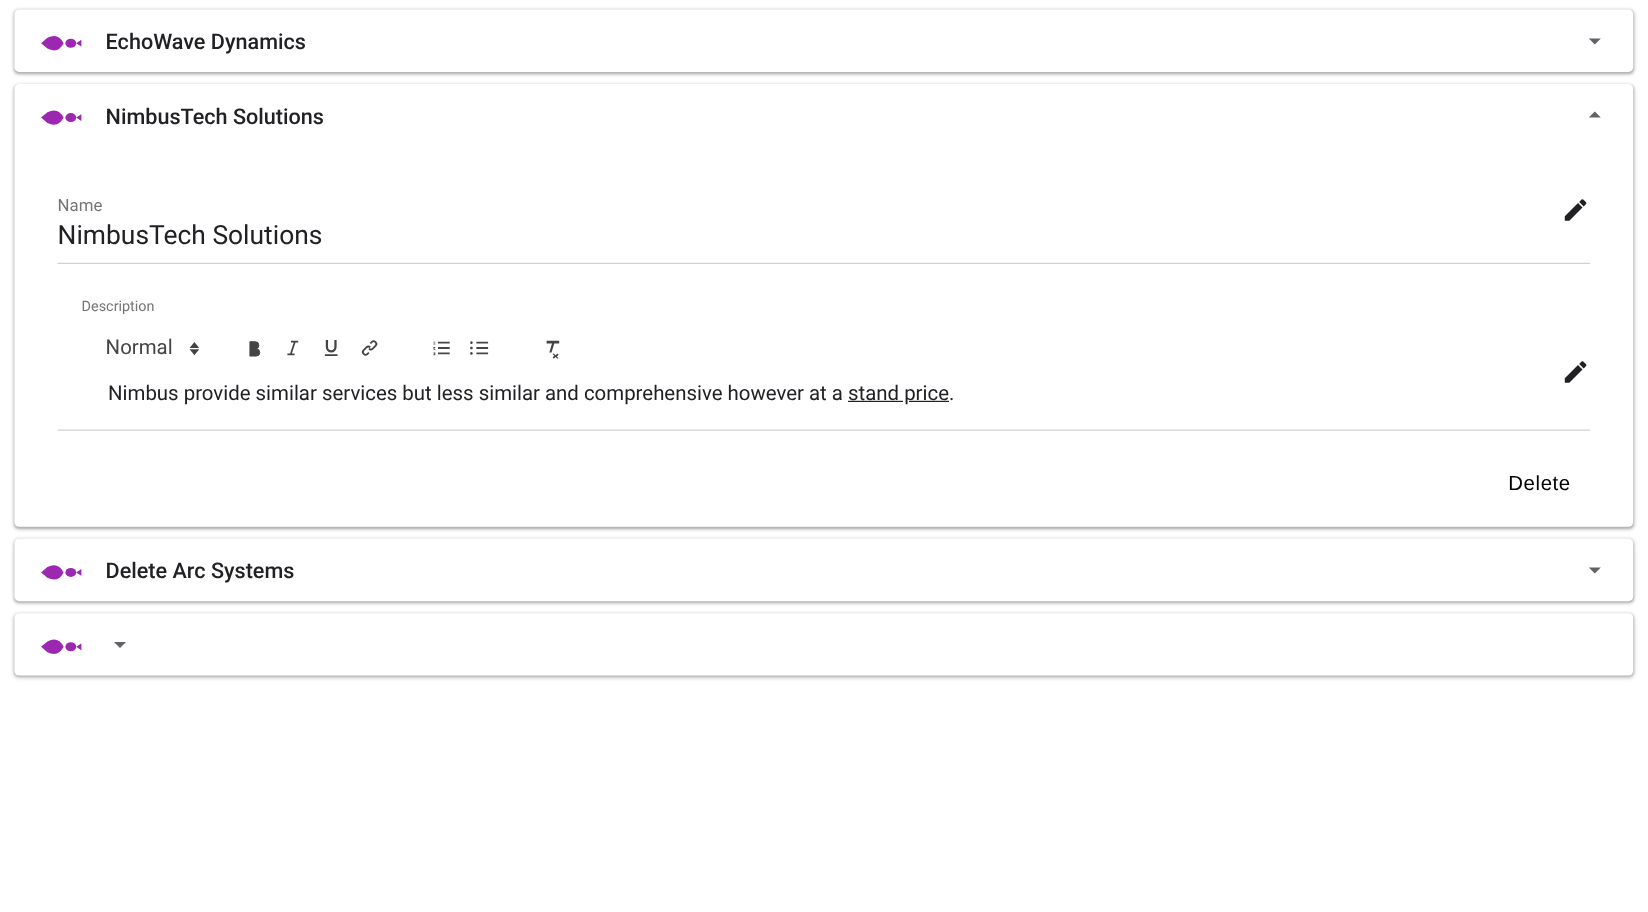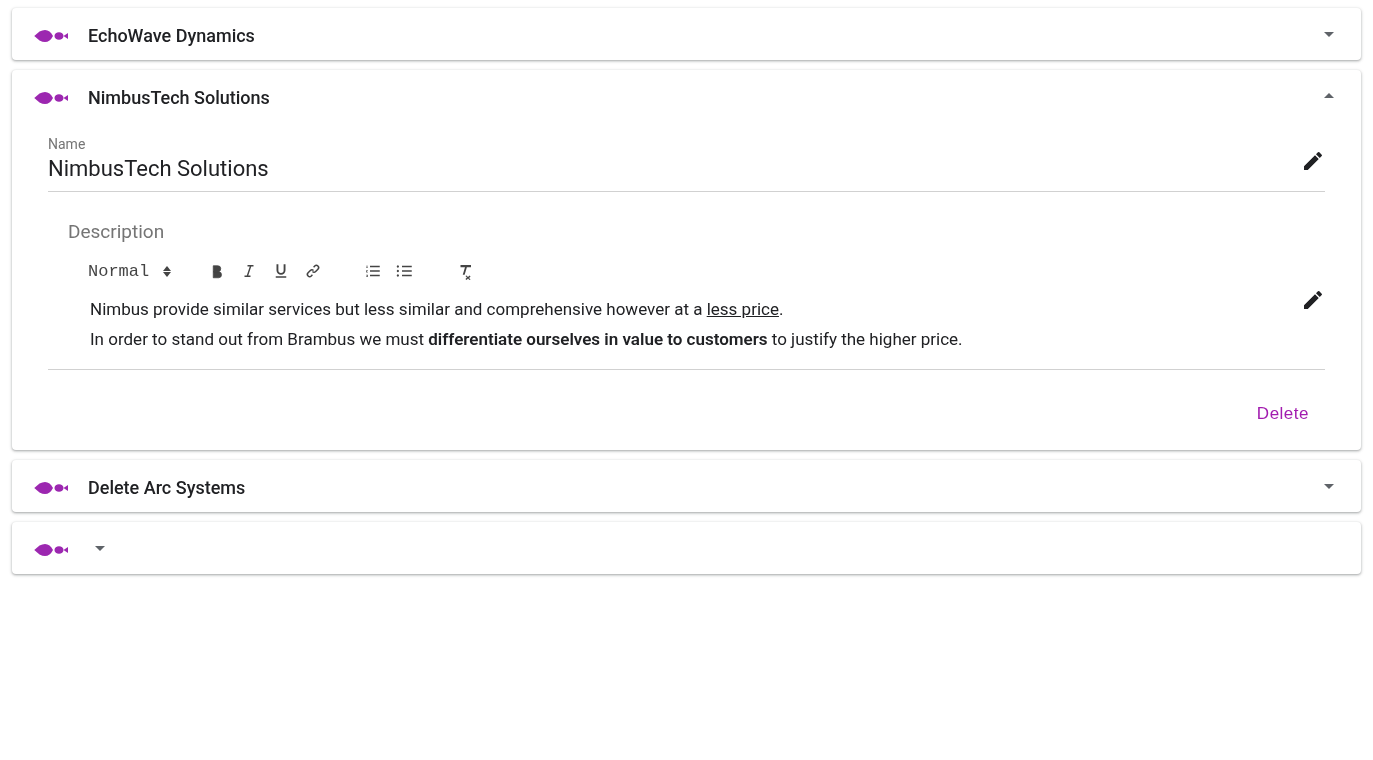--- a/index.html
+++ b/index.html
@@ -52,20 +52,21 @@
     position: relative;
     border-bottom: 1px solid rgba(0,0,0,0.18);
     padding: 6px 0 10px 0;
     margin-bottom: 28px;
   }
   .field-label {
     font-size: 14px;
     color: #757575;
     margin-bottom: 4px;
     display:block;
+    margin-top:28px;
   }
   .field-value {
     font-size: 22px;
     color: #202124;
     font-weight: 400;
   }
   .edit-icon {
     position: absolute;
     right: 0;
     top: 50%;
@@ -75,31 +76,31 @@
     color: #202124;
     cursor: pointer;
   }
   .desc-field {
     position: relative;
     border-bottom: 1px solid rgba(0,0,0,0.18);
     padding: 0 0 14px 0;
     margin-bottom: 28px;
   }
   .desc-label {
-    font-size: 19px;
+    font-size: 12px;
     color: #757575;
     margin: 0 0 14px 20px;
   }
   .toolbar {
     display:flex;
     align-items:center;
     gap: 4px;
     padding: 0 0 10px 40px;
   }
-  .tb-group { display:flex; align-items:center; gap:4px; margin-right:28px;font-family:Liberation Mono, monospace; }
+  .tb-group { display:flex; align-items:center; gap:4px; margin-right:28px; }
   .tb-btn {
     width: 28px; height: 28px;
     display:flex;align-items:center;justify-content:center;
     color:#444;
     cursor:pointer;
     font-size:18px;
   }
   .tb-select {
     display:flex;align-items:center;gap:14px;
     color:#444;
@@ -113,21 +114,21 @@
   .desc-content {
     padding: 0 42px 0 42px;
     font-size: 17px;
     line-height: 1.75;
     color:#202124;
   }
   .desc-content u { text-decoration: underline; }
   .desc-content b { font-weight: 600; }
   .delete-row { text-align: right; padding-right: 6px; }
   .delete-btn {
-    color: #a21caf;
+    color: #000000;
     font-weight: 500;
     font-size: 17px;
     letter-spacing: 0.5px;
     background: none;
     border: none;
     cursor: pointer;
     padding: 6px 10px;
   }
   .edit-icon-desc {
     position: absolute;
@@ -243,24 +244,21 @@
           <span class="tb-btn">
               <svg width="18" height="18" viewBox="0 0 24 24">
                 <path fill="currentColor" d="M6 4h14v3h-5.5l-3 10H9l3-10H6zM14 18l2 2 2-2 1.4 1.4-2 2 2 2L18 24l-2-2-2 2-1.4-1.4 2-2-2-2z"></path>
               </svg>
             </span>
         </div>
       </div>
 
       <div class="desc-content">
         <div>
-          <span>Nimbus provide similar services but less similar and comprehensive however at a </span><u>less price</u><span>.</span>
-        </div>
-        <div>
-          <span>In order to stand out from Brambus we must </span><b>differentiate ourselves in value to customers</b><span> to justify the higher price.</span>
+          <span>Nimbus provide similar services but less similar and comprehensive however at a </span><u>stand price</u><span>.</span>
         </div>
       </div>
 
       <span class="edit-icon-desc">
         <svg viewBox="0 0 24 24" width="24" height="24">
             <path fill="currentColor" d="M3 17.25V21h3.75l11-11-3.75-3.75-11 11zM20.7 7.04a1 1 0 0 0 0-1.41l-2.34-2.34a1 1 0 0 0-1.41 0L15 5.25l3.75 3.75 1.95-1.96z"></path>
           </svg>
       </span>
     </div>
 

